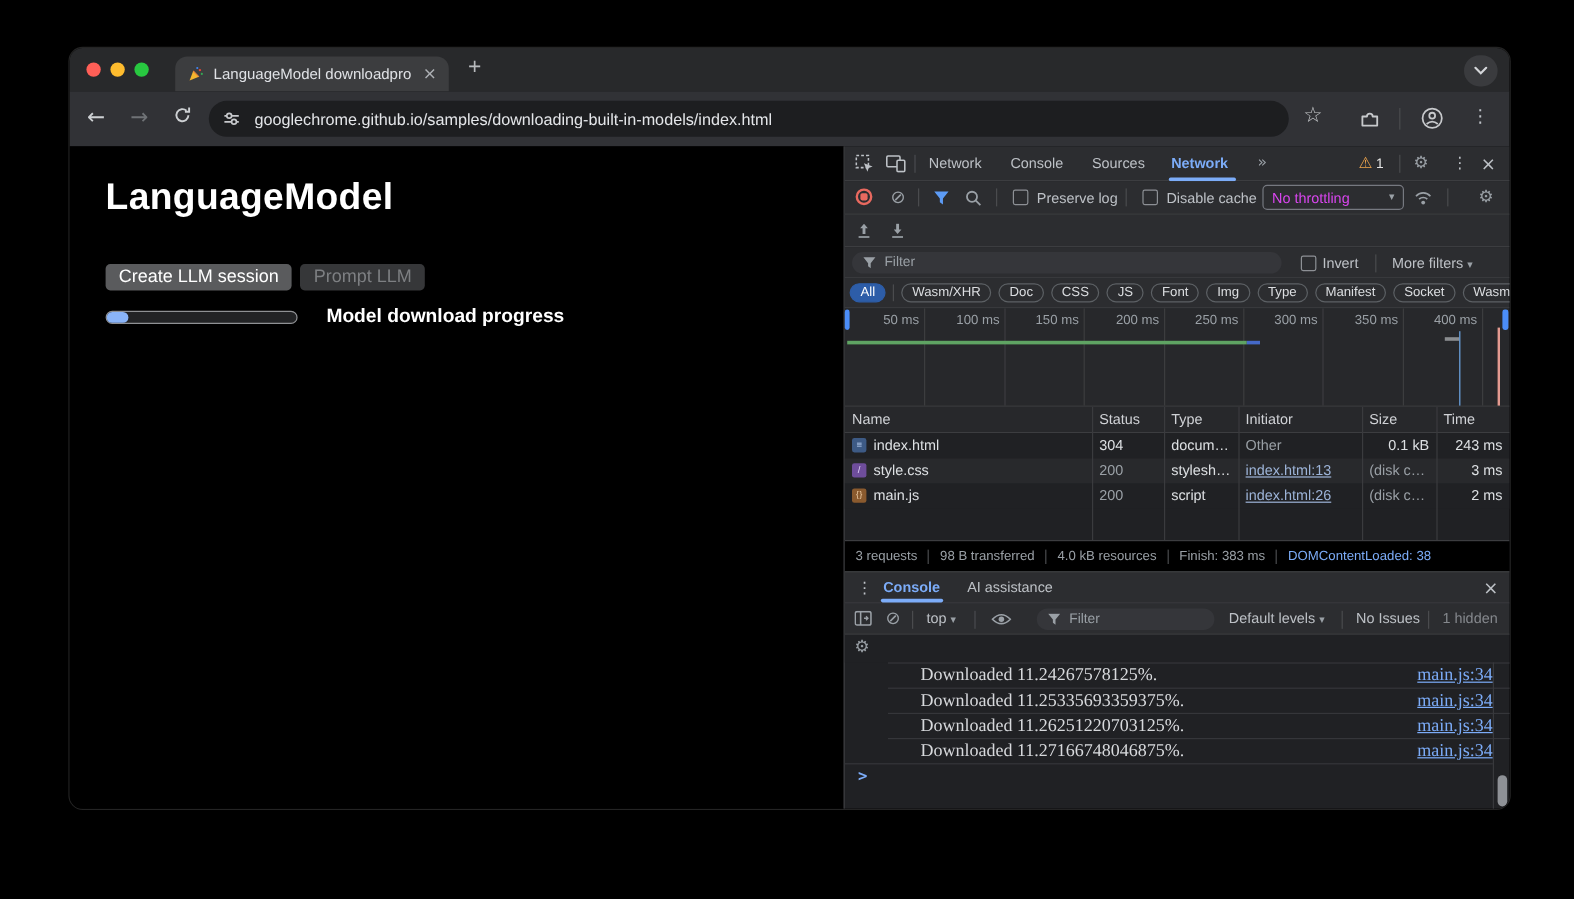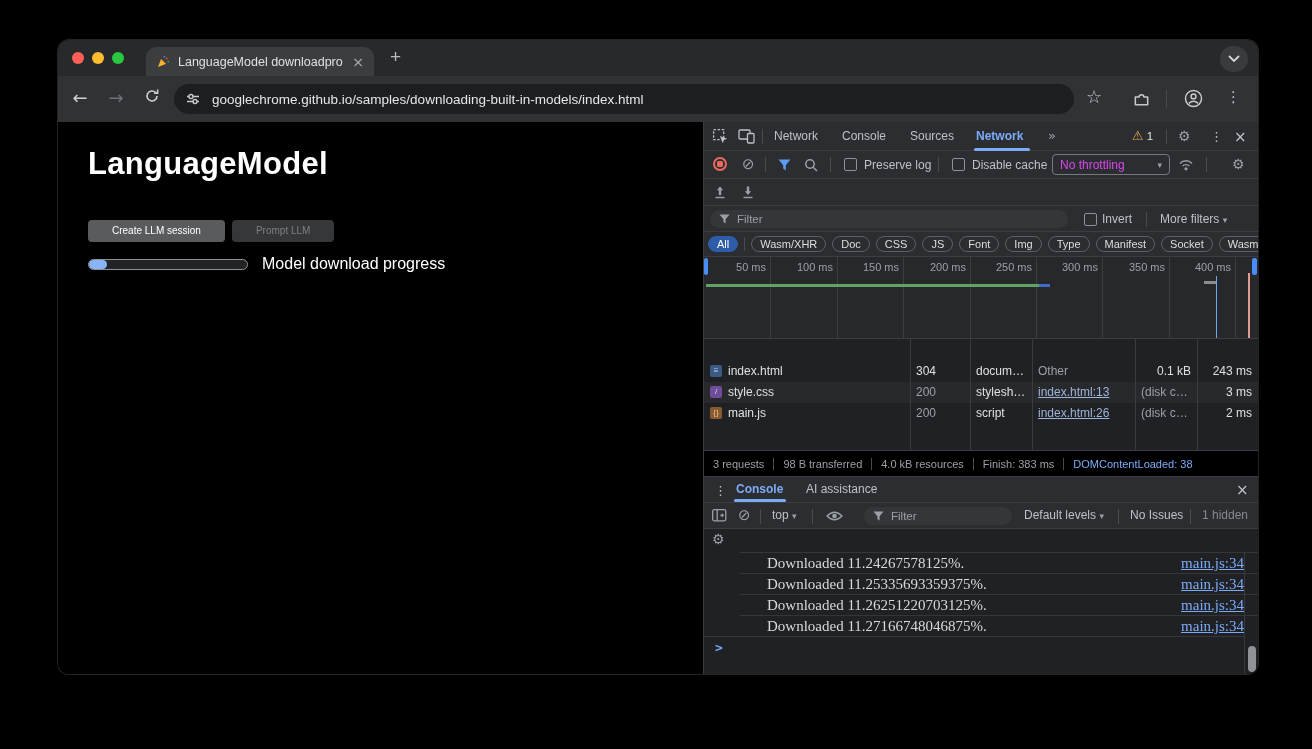--- a/index.html
+++ b/index.html
@@ -23,24 +23,24 @@
     font-family:"DejaVu Sans",sans-serif;}
   #omnibox{position:absolute;left:116px;top:8px;width:900px;height:30px;border-radius:15px;
     background:#1d1e20;display:flex;align-items:center;box-sizing:border-box;padding:0 12px;gap:12px;}
   #url{color:#e4e6e9;font-size:13.5px;white-space:nowrap;overflow:hidden;}
   .tbic{position:absolute;top:13px;}
   .vsep-tb{position:absolute;top:14px;width:1px;height:18px;background:#4a4b4e;}
   
   #page{position:absolute;left:0;top:82px;width:645px;height:552px;background:#000;}
   #heading{position:absolute;left:30px;top:24px;font-size:31px;font-weight:bold;color:#fff;letter-spacing:.3px;}
   #btnrow{position:absolute;left:30px;top:98px;display:flex;gap:7px;}
-  .pbtn{font-size:10px;padding:3px 24px;border-radius:4px;line-height:16px;}
+  .pbtn{font-size:15px;padding:3px 11px;border-radius:4px;line-height:16px;}
   .pbtn.on{background:#5a5b5d;color:#fff;}
   .pbtn.off{background:#363739;color:#7d7f82;}
-  #progrow{position:absolute;left:30px;top:133px;display:flex;align-items:center;gap:14px;}
+  #progrow{position:absolute;left:30px;top:133px;display:flex;align-items:center;gap:24px;font-weight:bold;}
   #pbar{width:158px;height:9px;border:1px solid #8f9194;border-radius:6px;background:#222325;position:relative;}
   #pfill{position:absolute;left:0;top:0;height:9px;border-radius:6px;background:#8ab4f8;}
   #plabel{color:#fff;font-size:16px;}
   
   #dt{position:absolute;left:645px;top:82px;width:555px;height:552px;background:#202124;
     border-left:1px solid #3c3d40;box-sizing:border-box;color:#bdc1c6;font-size:12px;}
   .dtrow{position:absolute;left:0;width:554px;background:#2c2d30;border-bottom:1px solid #3c3d40;box-sizing:border-box;}
   .vsep{position:absolute;width:1px;height:15px;background:#4a4b4e;}
   .dtab{position:absolute;top:0;height:28px;line-height:28px;color:#bdc1c6;}
   .cbox{position:absolute;width:11px;height:11px;border:1.5px solid #8d9095;border-radius:2px;box-sizing:content-box;}
@@ -303,20 +303,28 @@
       <span class="tick" style="right:27px">400 ms</span>
       <div class="abs" style="left:2px;top:27px;width:333px;height:3px;background:#5fa463"></div>
       <div class="abs" style="left:335px;top:27px;width:11px;height:3px;background:#4569c9"></div>
       <div class="abs" style="left:500px;top:24px;width:12px;height:3px;background:#8a8d90"></div>
       <div class="abs" style="left:512px;top:19px;width:1px;height:62px;background:#6ea8e8"></div>
       <div class="abs" style="left:544px;top:16px;width:2px;height:65px;background:#e49a90"></div>
       <div class="abs" style="left:0;top:1px;width:4px;height:17px;background:#4b8df8;border-radius:2px"></div>
       <div class="abs" style="left:548px;top:1px;width:5px;height:17px;background:#4b8df8;border-radius:2px"></div>
     </div>
 
+    <div id="nethead">
+      <div class="hcell" style="width:206px">Name</div>
+      <div class="hcell" style="width:60px">Status</div>
+      <div class="hcell" style="width:62px">Type</div>
+      <div class="hcell" style="width:103px">Initiator</div>
+      <div class="hcell" style="width:62px">Size</div>
+      <div class="hcell" style="width:61px">Time</div>
+    </div>
 
     <div class="nrow" style="top:239px;background:#202124">
       <div class="cell" style="width:206px"><span class="ficon" style="background:#3d5a85;color:#bcd3f5">≡</span><span>index.html</span></div>
       <div class="cell" style="width:60px">304</div>
       <div class="cell" style="width:62px">docum…</div>
       <div class="cell gray" style="width:103px">Other</div>
       <div class="cell" style="width:62px;text-align:right">0.1 kB</div>
       <div class="cell" style="width:61px;text-align:right">243 ms</div>
     </div>
     <div class="nrow" style="top:260px;background:#28292c">

